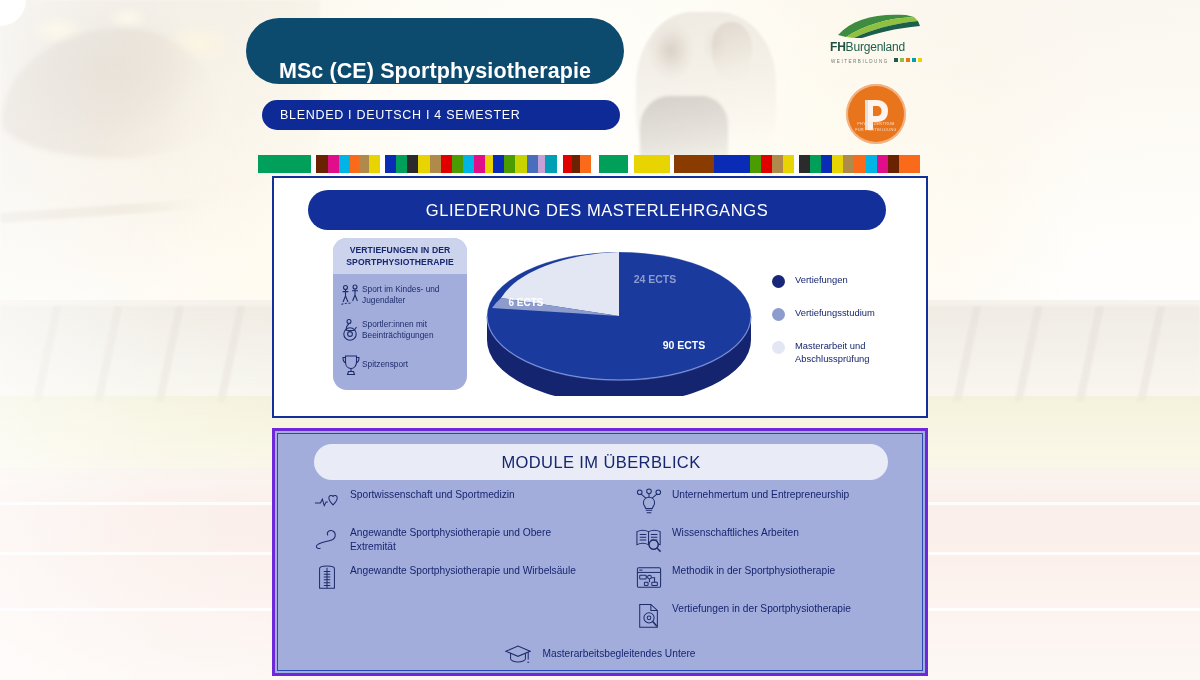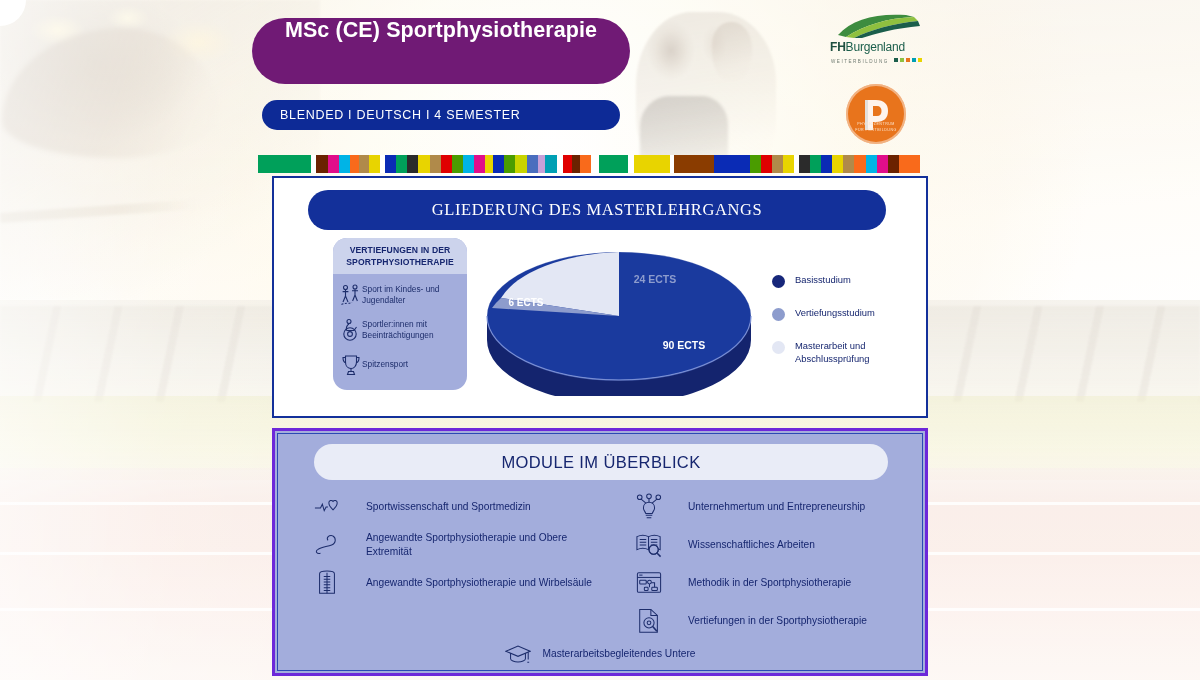--- a/index.html
+++ b/index.html
@@ -97,23 +97,23 @@
     position: absolute; inset: 0;
     background: linear-gradient(180deg, rgba(255,255,255,0.40) 0%, rgba(255,255,255,0.22) 28%, rgba(255,255,255,0.30) 60%, rgba(255,255,255,0.42) 100%);
   }
   .corner-tl {
     position: absolute; left: 0; top: 0; width: 26px; height: 26px;
     background: #ffffff; border-radius: 0 0 26px 0;
   }
 
   
   .title-pill {
-    position: absolute; left: 252px; top: 18px; width: 378px; height: 66px;
-    background: #701a75; border-radius: 34px;
-    display: flex; align-items: flex-start; justify-content: center;
+    position: absolute; left: 246px; top: 18px; width: 378px; height: 66px;
+    background: #0c4a6e; border-radius: 34px;
+    display: flex; align-items: flex-end; justify-content: center;
   }
   .title-pill span {
     color: #ffffff; font-size: 21.5px; font-weight: bold; letter-spacing: 0.1px;
   }
   .sub-pill {
     position: absolute; left: 262px; top: 100px; width: 358px; height: 30px;
     background: #0d2a96; border-radius: 16px;
     display: flex; align-items: center; padding-left: 18px;
   }
   .sub-pill span {
@@ -154,21 +154,21 @@
   .stripe i { display: block; height: 100%; }
 
   
   .panel-top {
     position: absolute; left: 272px; top: 176px; width: 656px; height: 242px;
     background: #ffffff; border: 2.5px solid #13309a;
   }
   .pill-head-navy {
     position: absolute; left: 34px; top: 12px; width: 578px; height: 40px;
     background: #13309a; border-radius: 21px;
-    display: flex; align-items: center; justify-content: center; font-family: Liberation Serif, serif;
+    display: flex; align-items: center; justify-content: center;
   }
   .pill-head-navy span {
     color: #ffffff; font-size: 16.5px; letter-spacing: 0.6px;
   }
 
   
   .vert-card {
     position: absolute; left: 59px; top: 60px; width: 134px; height: 152px;
     background: #a3addc; border-radius: 14px; overflow: hidden;
   }
@@ -206,21 +206,21 @@
     background: #e9ecf7; border-radius: 19px;
     display: flex; align-items: center; justify-content: center;
   }
   .pill-head-light span { color: #16266f; font-size: 16.5px; letter-spacing: 0.4px; }
 
   .mod-grid {
     position: absolute; left: 0; top: 54px; width: 100%;
     display: grid; grid-template-columns: 1fr 1fr;
   }
   .mod-col { padding: 0 6px; }
-  .mod-row { display: flex; align-items: center; gap: 26px; height: 38px; padding-left: 30px; }
+  .mod-row { display: flex; gap: 10px; height: 38px; padding-left: 30px; }
   .mod-row.tall { height: 38px; }
   .mod-icon { flex: 0 0 26px; height: 28px; display: block; }
   .mod-label { color: #16266f; font-size: 10.2px; line-height: 1.42; }
   .mod-footer {
     position: absolute; left: 0; right: 0; top: 206px;
     display: flex; align-items: center; justify-content: center; gap: 12px;
   }
   .mod-footer .mod-label { font-size: 10.2px; }
 </style>
 </head>
@@ -398,21 +398,21 @@
         <ellipse cx="140" cy="80" rx="132" ry="64" fill="none" stroke="#ffffff" stroke-width="0.6" opacity="0.35"></ellipse>
         <text x="176" y="47" fill="#8d9ccd" font-family="Liberation Sans, sans-serif" font-size="10.5" font-weight="bold" text-anchor="middle">24 ECTS</text>
         <text x="47" y="70" fill="#ffffff" font-family="Liberation Sans, sans-serif" font-size="10" font-weight="bold" text-anchor="middle">6 ECTS</text>
         <text x="205" y="113" fill="#ffffff" font-family="Liberation Sans, sans-serif" font-size="10.5" font-weight="bold" text-anchor="middle">90 ECTS</text>
       </svg>
     </div>
 
     <div class="legend">
       <div class="legend-row">
         <span class="legend-dot" style="background:#17277a"></span>
-        <span class="legend-label">Basisstudium</span>
+        <span class="legend-label">Vertiefungen</span>
       </div>
       <div class="legend-row">
         <span class="legend-dot" style="background:#8d9ccd"></span>
         <span class="legend-label">Vertiefungsstudium</span>
       </div>
       <div class="legend-row">
         <span class="legend-dot" style="background:#e3e7f4"></span>
         <span class="legend-label">Masterarbeit und Abschlussprüfung</span>
       </div>
     </div>

